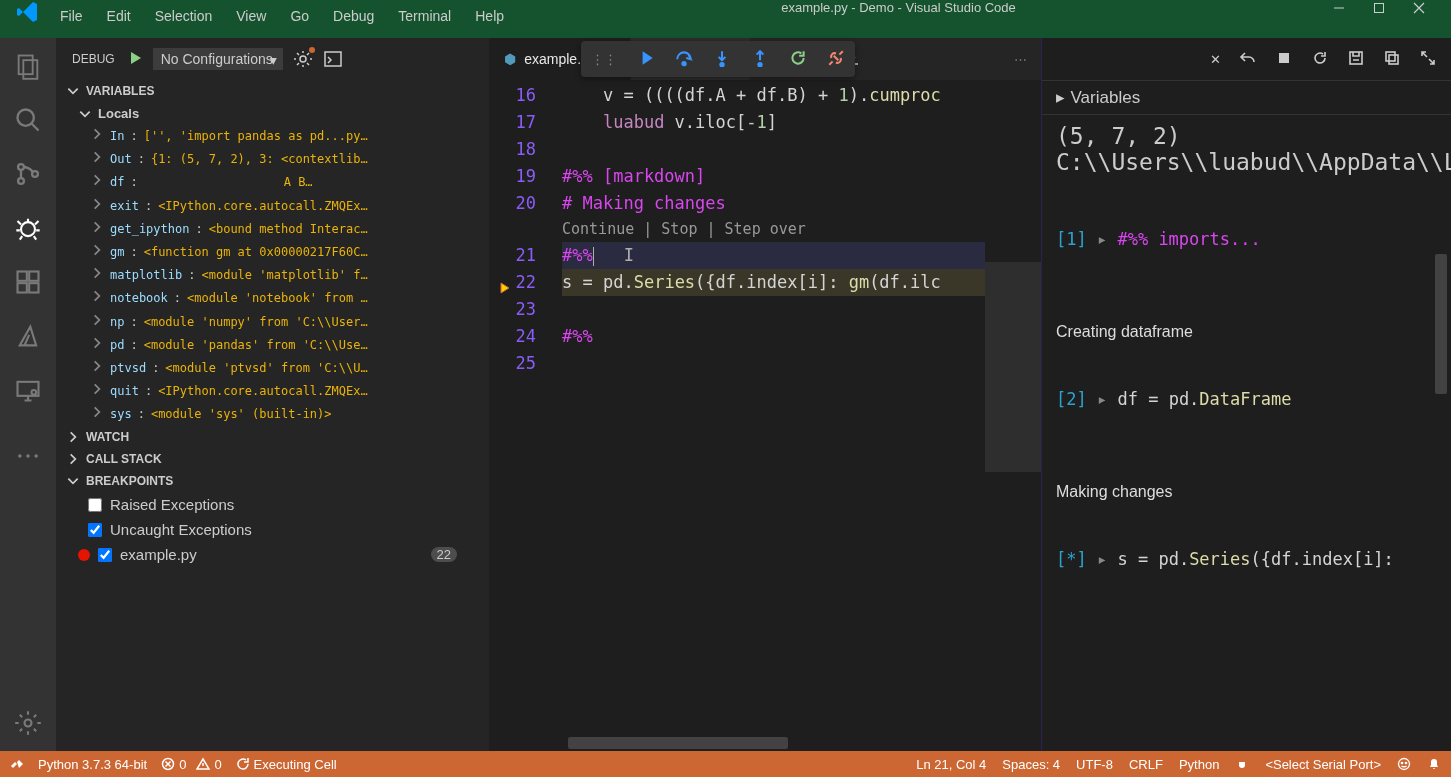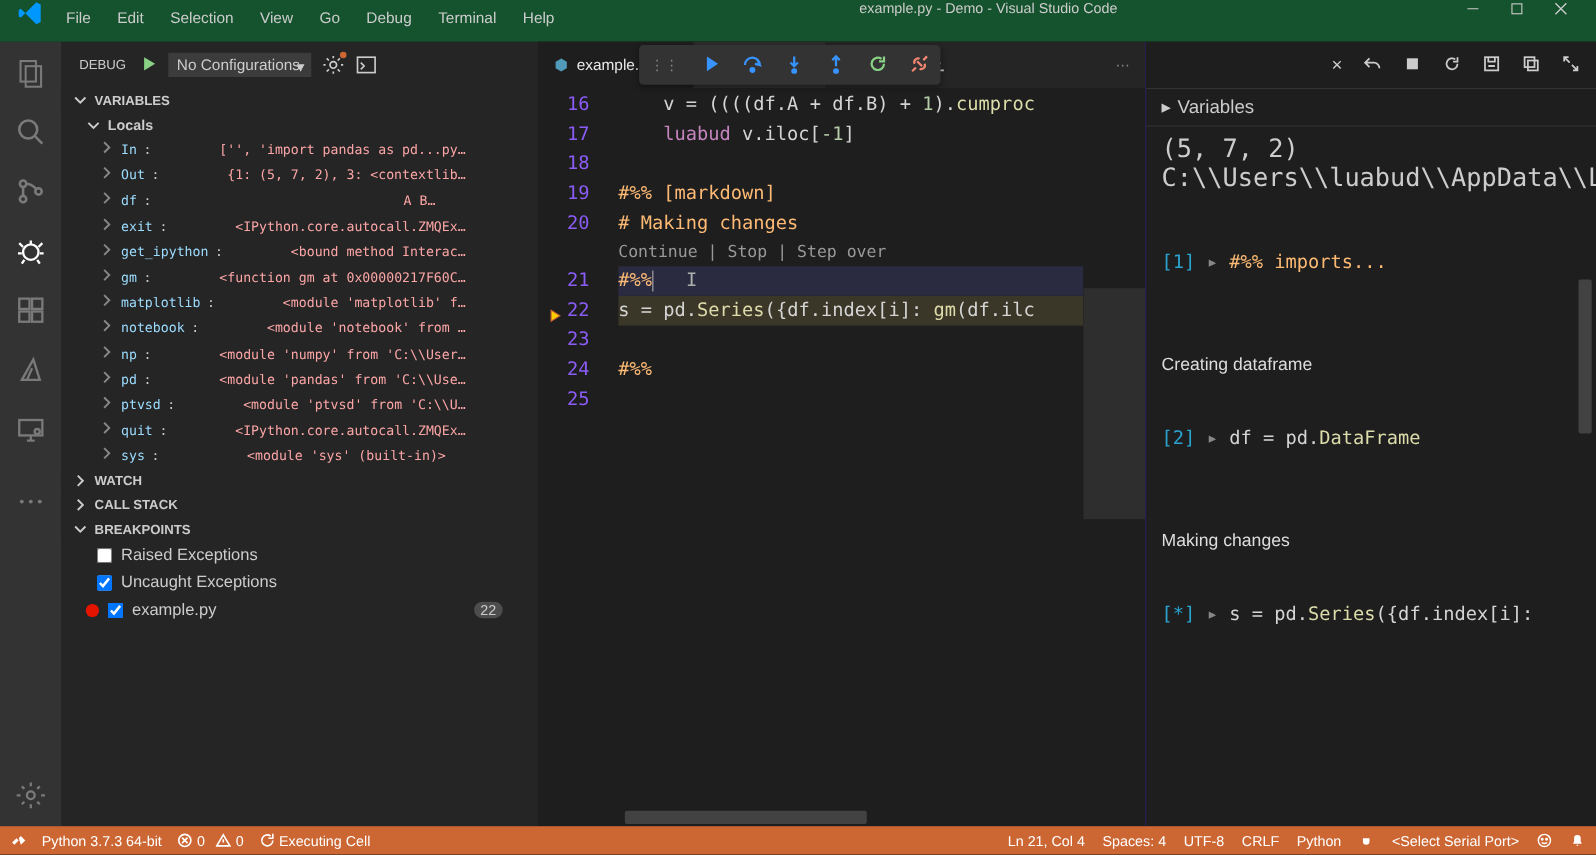--- a/index.html
+++ b/index.html
@@ -76,21 +76,21 @@
   padding: 4px 22px; font-size: 13px; font-weight: 600; color: #ccc;
 }
 .var-row {
   display: flex; gap: 6px; padding: 2px 10px 2px 34px;
   font-family: Consolas, monospace; font-size: 12px;
   white-space: nowrap; overflow: hidden;
   line-height: 1.6;
 }
 .var-name { color: #9cdcfe; }
 .var-colon { color: #ccc; }
-.var-val { color: #fca5a5; overflow:hidden; text-overflow:ellipsis; flex:1;text-align:center; }
+.var-val { color: #eab308; overflow:hidden; text-overflow:ellipsis; flex:1; }
 .bp-row { display: flex; align-items: center; gap: 8px; padding: 4px 32px; font-size: 15px; }
 .bp-row input { width: 14px; height: 14px; }
 .bp-indicator { width: 12px; height: 12px; border-radius: 50%; background: #e51400; margin-left: -10px; }
 .bp-line { margin-left: auto; background: #4d4d4d; color:#ccc; padding: 0 6px; border-radius: 8px; font-size: 13px; }
 .chev { width: 14px; height: 14px; display:inline-block; }
 
 
 .editor-area { flex: 1; display: flex; flex-direction: column; background: #1e1e1e; position: relative; }
 .tabbar { height: 42px; background: #252526; display: flex; align-items: stretch; }
 .tab {
@@ -113,21 +113,21 @@
 .gutter .ln { height: 27px; line-height: 27px; padding-right: 26px; position: relative; }
 .gutter .bp-glyph { position: absolute; left: 8px; top: 7px; }
 .code { flex: 1; padding-top: 2px; overflow: hidden; position: relative; }
 .code .line { height: 27px; line-height: 27px; white-space: pre; }
 .code .codelens { color: #999; font-size: 15px; height: 25px; line-height: 25px; padding-left: 0; }
 .code .cursor-line { background: #2a2a40; }
 .minimap { width: 56px; background: #1e1e1e; border-left: 0; position: relative; }
 .minimap .mm-slider { position:absolute; top:182px; left:0; right:0; height:210px; background: rgba(200,200,200,0.1);}
 
 .kw { color: #c586c0; } .fn { color: #dcdcaa; } .num { color: #b5cea8; }
-.pn { color: #d4d4d4; } .com { color: #fdba74; }
+.pn { color: #d4d4d4; } .com { color: #d946ef; }
 .op { color: #d4d4d4; }
 
 
 .interactive {
   width: 410px;
   border-left: 1px solid #2b2154;
   background: #1e1e1e;
   display: flex; flex-direction: column;
 }
 .int-toolbar {

